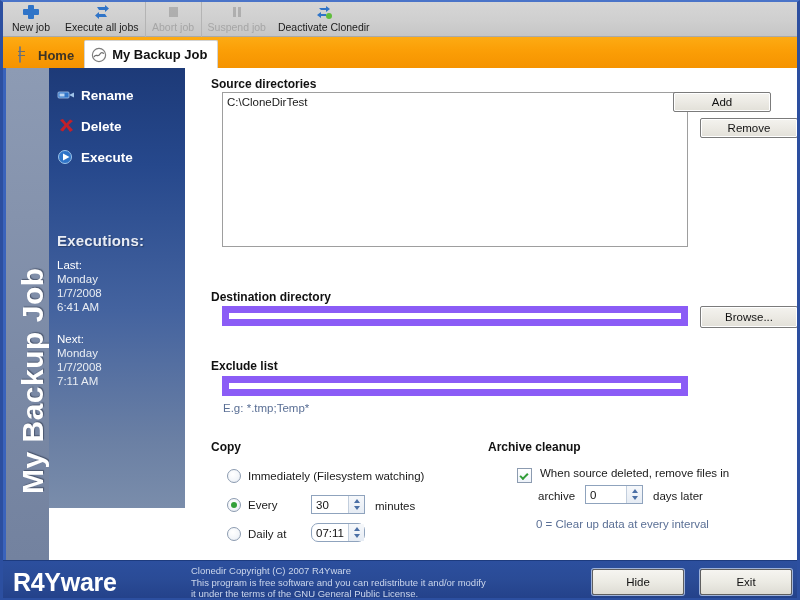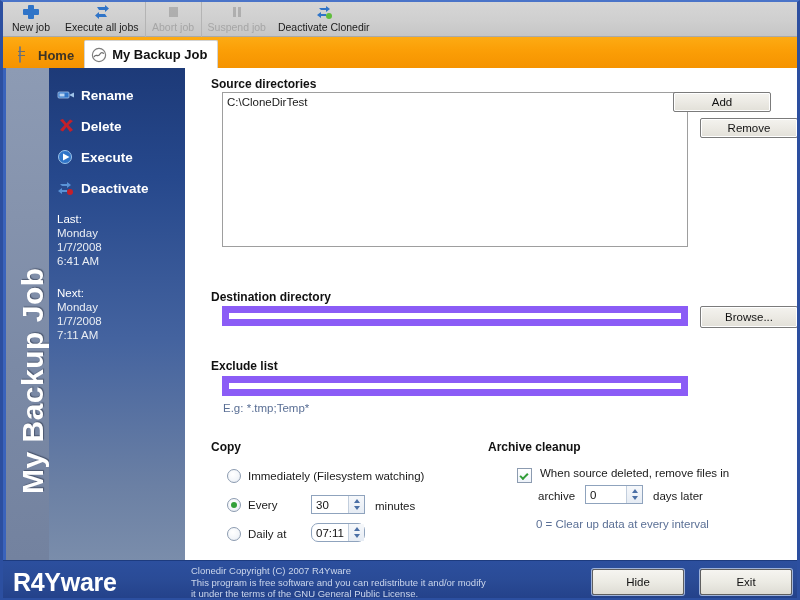--- a/index.html
+++ b/index.html
@@ -155,21 +155,21 @@
     color: #ffffff;
     letter-spacing: 0.5px;
     text-shadow: 1px 1px 1px rgba(40,50,70,0.55);
     white-space: nowrap;
     padding-left: 14px;
     box-sizing: border-box;
   }
   .side-body {
     position: absolute;
     left: 46px; top: 0;
-    width: 136px; height: 492px;
+    width: 136px; height: 440px;
     background: linear-gradient(to bottom,#1d3a78 0%, #26488c 22%, #44639f 55%, #6b80a4 85%, #7a8dab 100%);
     box-sizing: border-box;
     padding: 12px 0 0 8px;
   }
   .side-action {
     display: flex;
     align-items: center;
     height: 30px;
     color: #ffffff;
     font-size: 13.5px;
@@ -480,31 +480,22 @@
         <span class="sa-ico">
           <svg width="18" height="16" viewBox="0 0 18 16">
             <circle cx="8" cy="8" r="6.5" fill="#2f74c8"></circle>
             <circle cx="8" cy="8" r="6.5" fill="none" stroke="#9cc4ea" stroke-width="1"></circle>
             <path d="M6 4.5 L12.5 8 L6 11.5 Z" fill="#ffffff"></path>
           </svg>
         </span>
         <span>Execute</span>
       </div>
 
-      <div class="side-action">
-        <span class="sa-ico">
-          <svg width="18" height="16" viewBox="0 0 18 16">
-            <path d="M3 4 L10 4 L10 2 L14 5 L10 8 L10 6 L5 6 Z" fill="#5a93d6"></path>
-            <path d="M11 12 L5 12 L5 14 L1 11 L5 8 L5 10 L10 10 Z" fill="#5a93d6"></path>
-            <circle cx="13" cy="12" r="3" fill="#c4202a"></circle>
-          </svg>
-        </span>
-        <span>Deactivate</span>
-      </div>
-
+
+      <div class="exec-head">Executions:</div>
 
       <div class="exec-block">
         <div class="exec-label">Last:</div>
         <div class="exec-line">Monday</div>
         <div class="exec-line">1/7/2008</div>
         <div class="exec-line">6:41 AM</div>
       </div>
 
       <div class="exec-block" style="margin-top:18px">
         <div class="exec-label">Next:</div>

